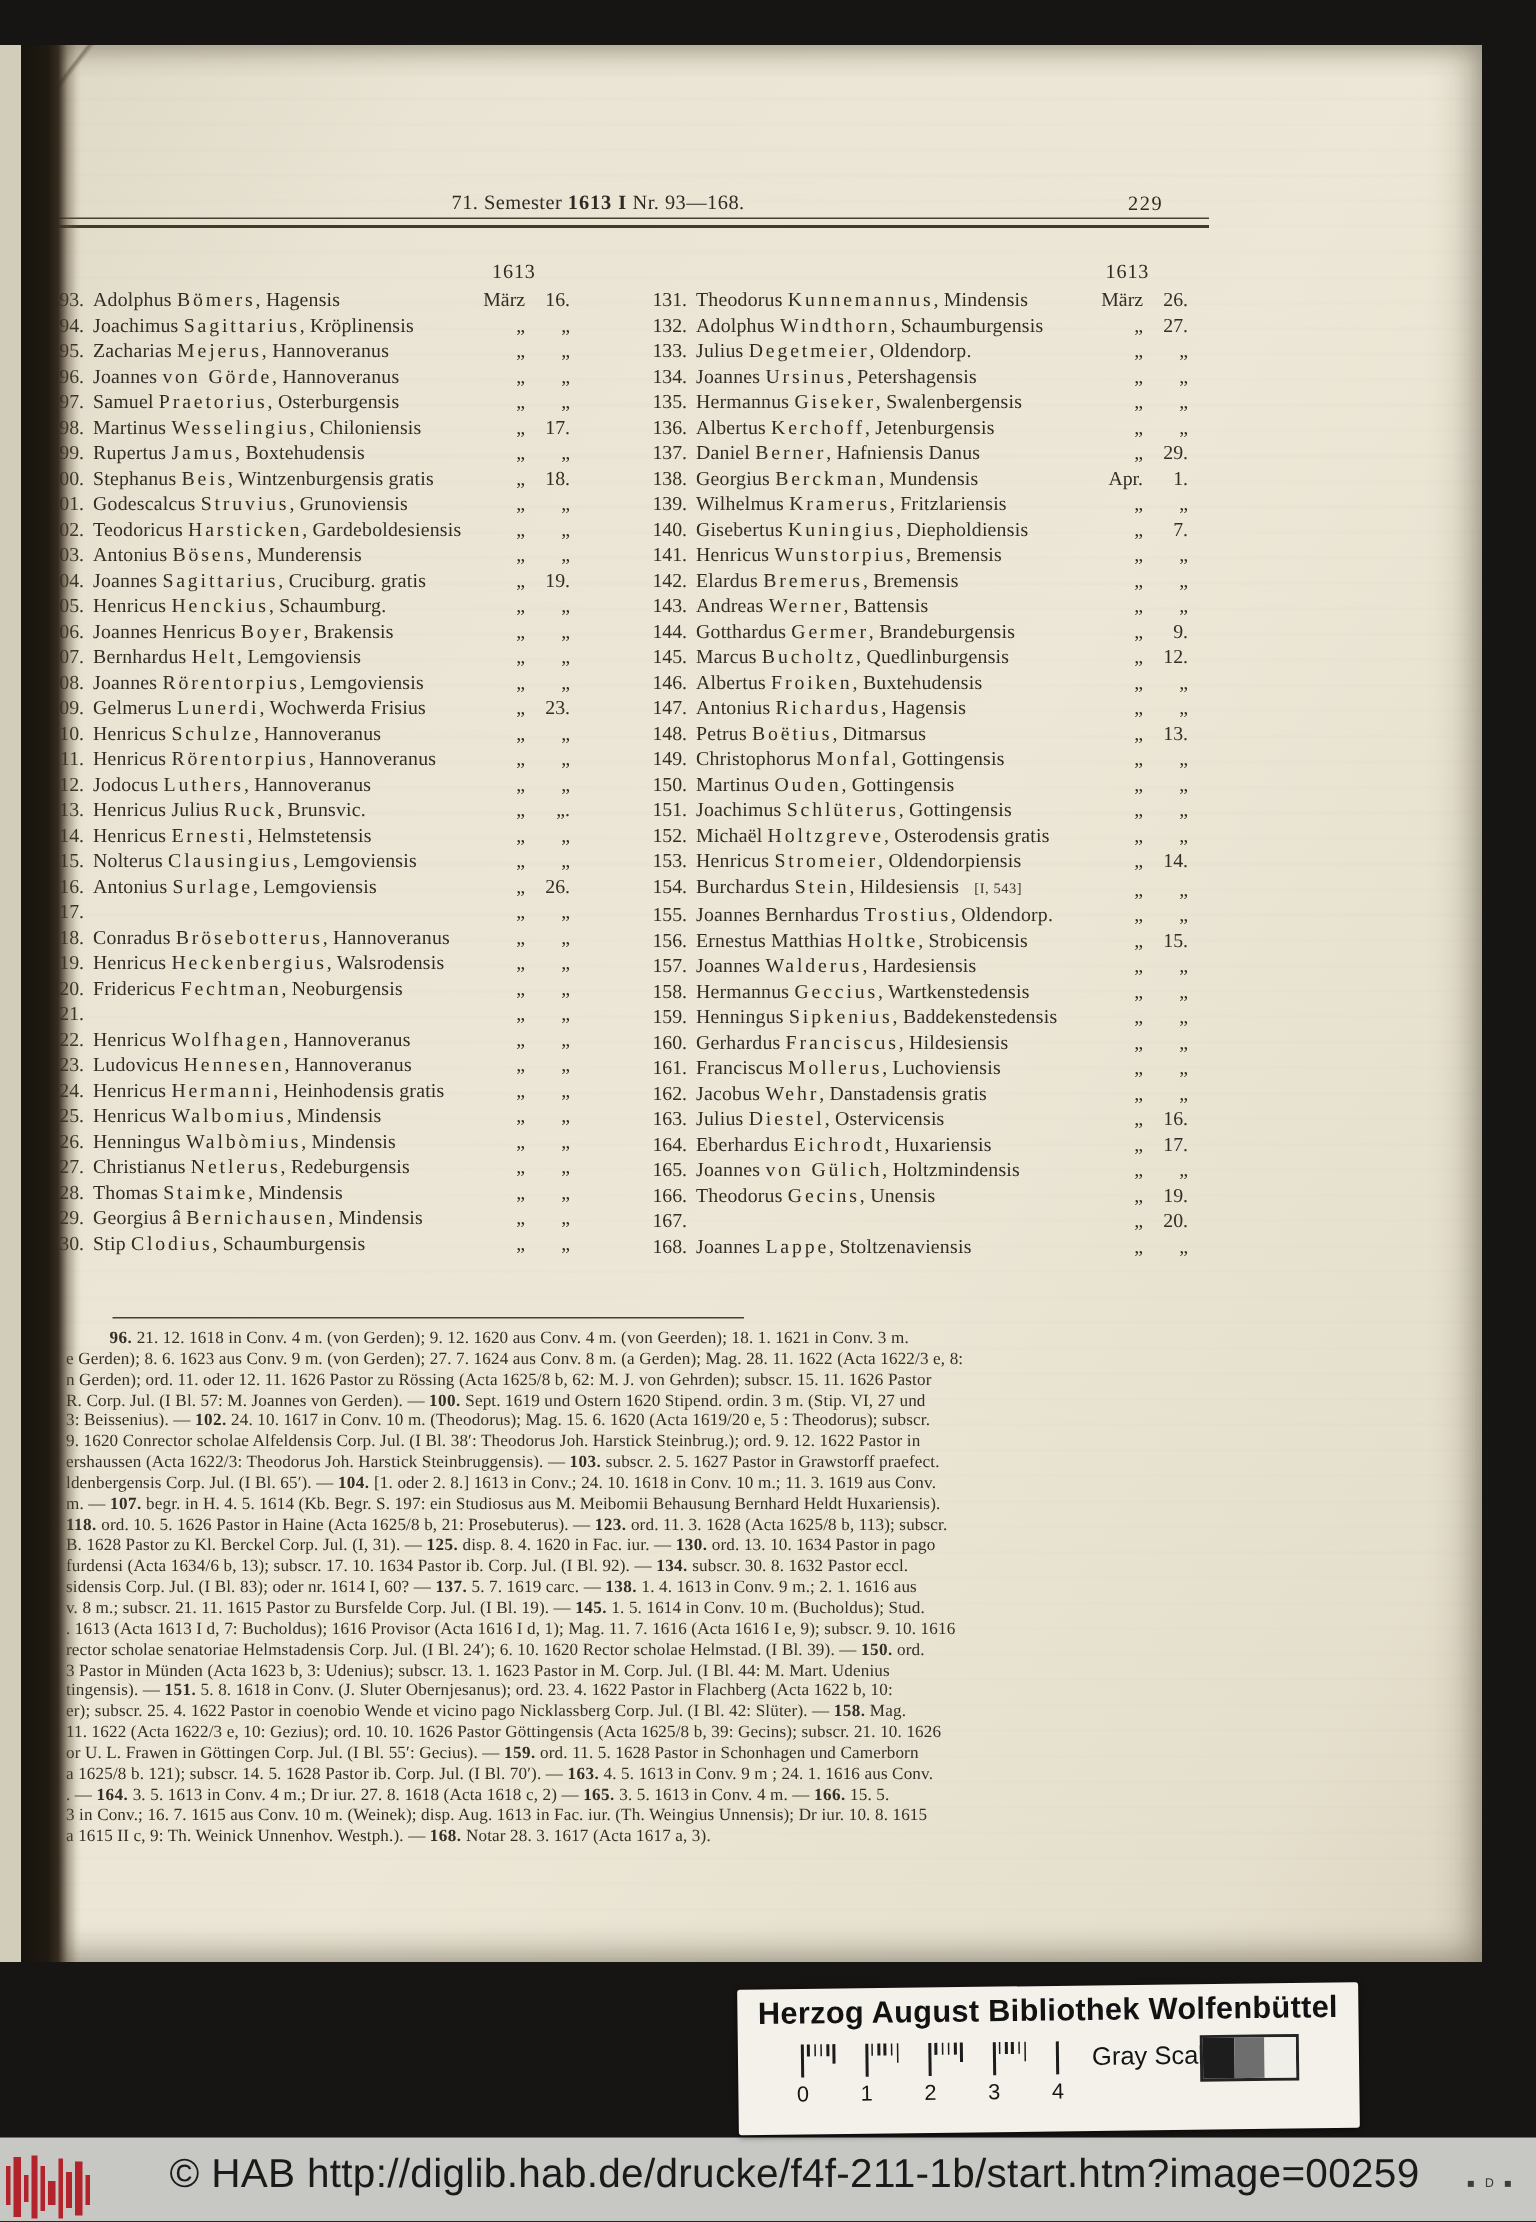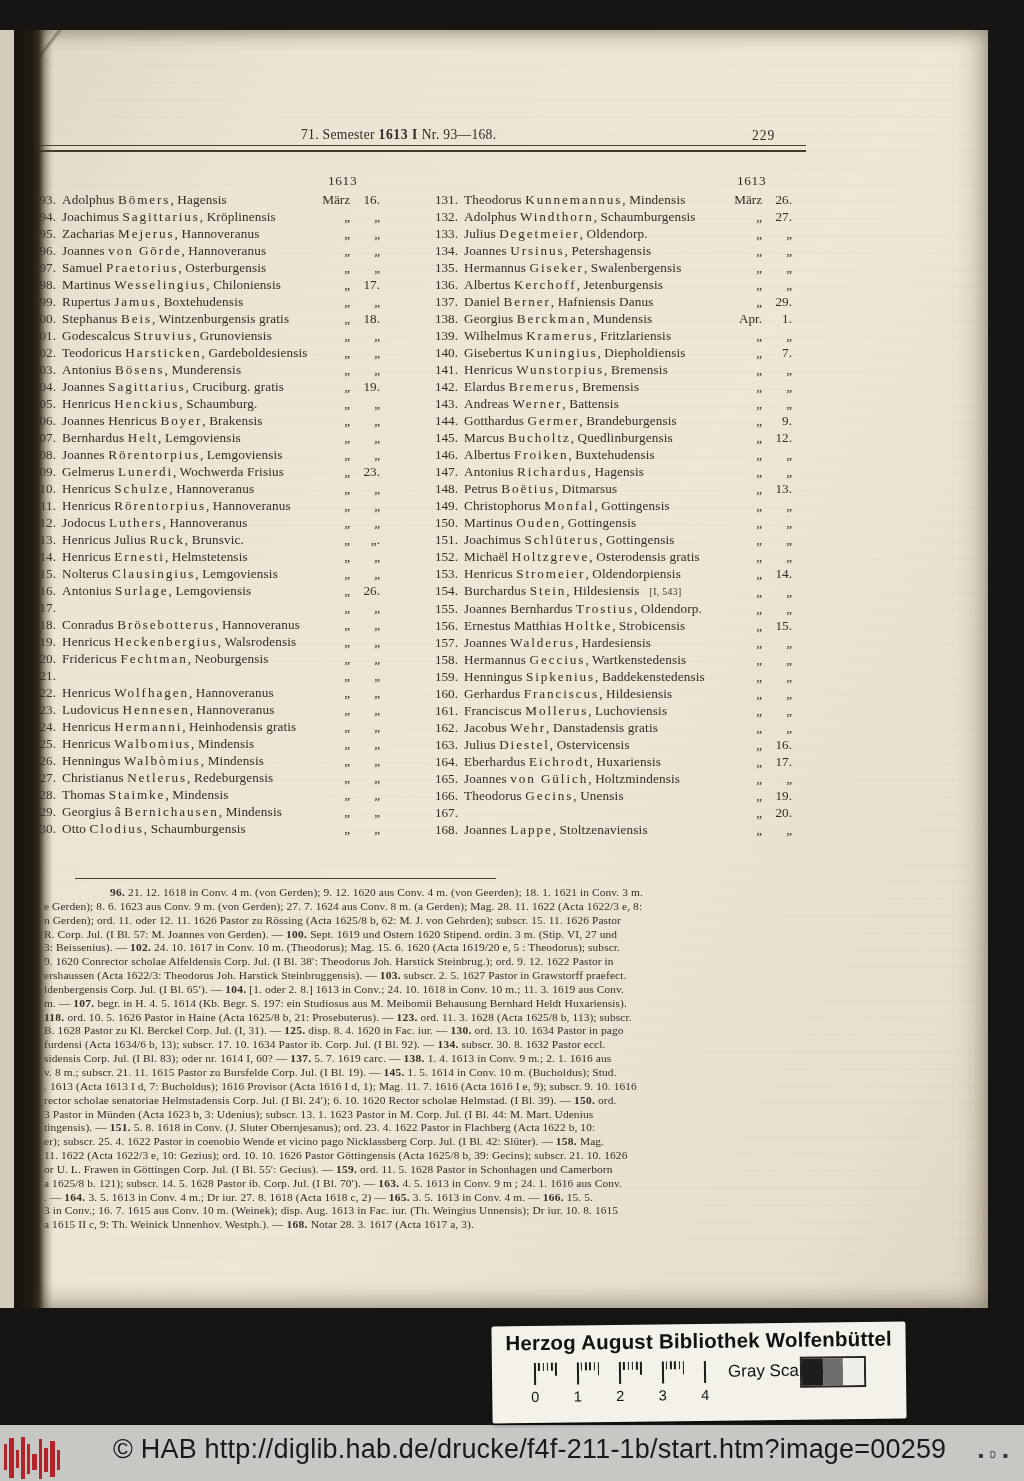--- a/index.html
+++ b/index.html
@@ -39,21 +39,21 @@
   .l2 .refmark{float:right;margin-top:3.5px;margin-right:2px;}
   .e-date{flex:none;margin-left:auto;align-self:flex-end;display:flex;gap:9px;justify-content:flex-end;}
   .e-m{min-width:15px;text-align:right;white-space:nowrap;}
   .e-d{min-width:21px;text-align:right;white-space:nowrap;}
   
   .fn-sep{position:absolute;left:75px;top:848px;width:421px;border-top:1.4px solid #45402f;}
   #footnotes{position:absolute;left:44px;top:856px;width:752px;font-size:11.4px;line-height:13.85px;
         color:#332e26;letter-spacing:.1px;}
   .fn-line{white-space:nowrap;}
   .fn-line b{letter-spacing:.3px;}
-  .fn-indent{padding-left:66px;}
+  .fn-indent{padding-left:29px;}
   
   .banner{position:absolute;left:492px;top:1324px;width:414px;height:97px;background:#f3f1ea;
         transform:rotate(-.7deg);border-radius:2px;box-shadow:0 1px 4px rgba(0,0,0,.6);z-index:6;}
   .banner-title{font-family:"Liberation Sans",sans-serif;font-weight:bold;font-size:20.5px;color:#121212;
         text-align:center;margin-top:5px;letter-spacing:.2px;}
   .ruler{position:absolute;left:42px;top:37px;width:174px;height:46px;}
   .tick{position:absolute;top:0;width:1.6px;background:#1c1c1c;}
   .tick.major{height:22px;width:2px;}
   .tick.mid{height:13px;}
   .tick.minor{height:8px;}
@@ -374,21 +374,21 @@
         <div class="entry">
           <span class="e-num">129.</span>
           <span class="e-name"><span class="l1"><span class="plain">Georgius â </span><span class="sp">Bernichausen</span><span class="plain">, Mindensis</span></span></span>
           <span class="e-date">
             <span class="e-m">„</span>
             <span class="e-d">„</span>
           </span>
         </div>
         <div class="entry">
           <span class="e-num">130.</span>
-          <span class="e-name"><span class="l1"><span class="plain">Otto </span><span class="sp">Clodius</span><span class="plain">, Schaumburgensis</span></span></span>
+          <span class="e-name"><span class="l1"><span class="plain">Stip </span><span class="sp">Clodius</span><span class="plain">, Schaumburgensis</span></span></span>
           <span class="e-date">
             <span class="e-m">„</span>
             <span class="e-d">„</span>
           </span>
         </div>
       </div>
     <div class="col" id="col-right">
         <div class="entry">
           <span class="e-num">131.</span>
           <span class="e-name"><span class="l1"><span class="plain">Theodorus </span><span class="sp">Kunnemannus</span><span class="plain">, Mindensis</span></span></span>

